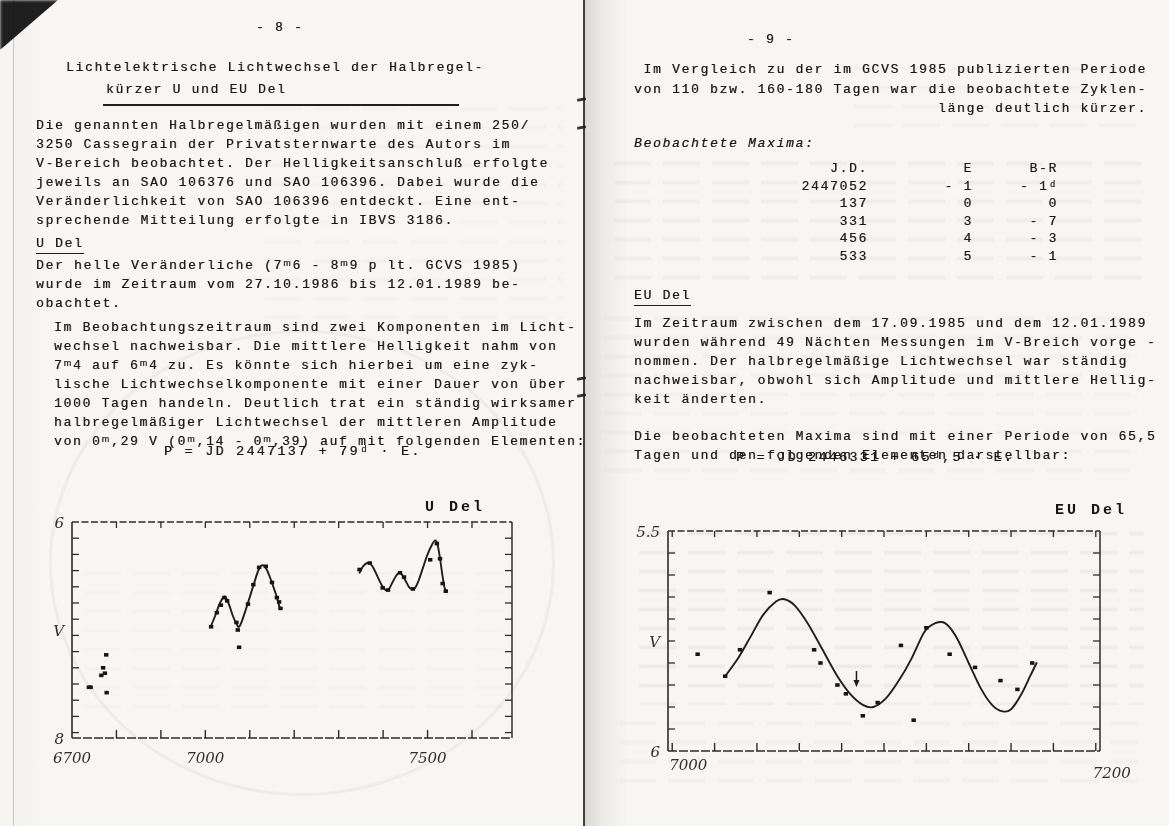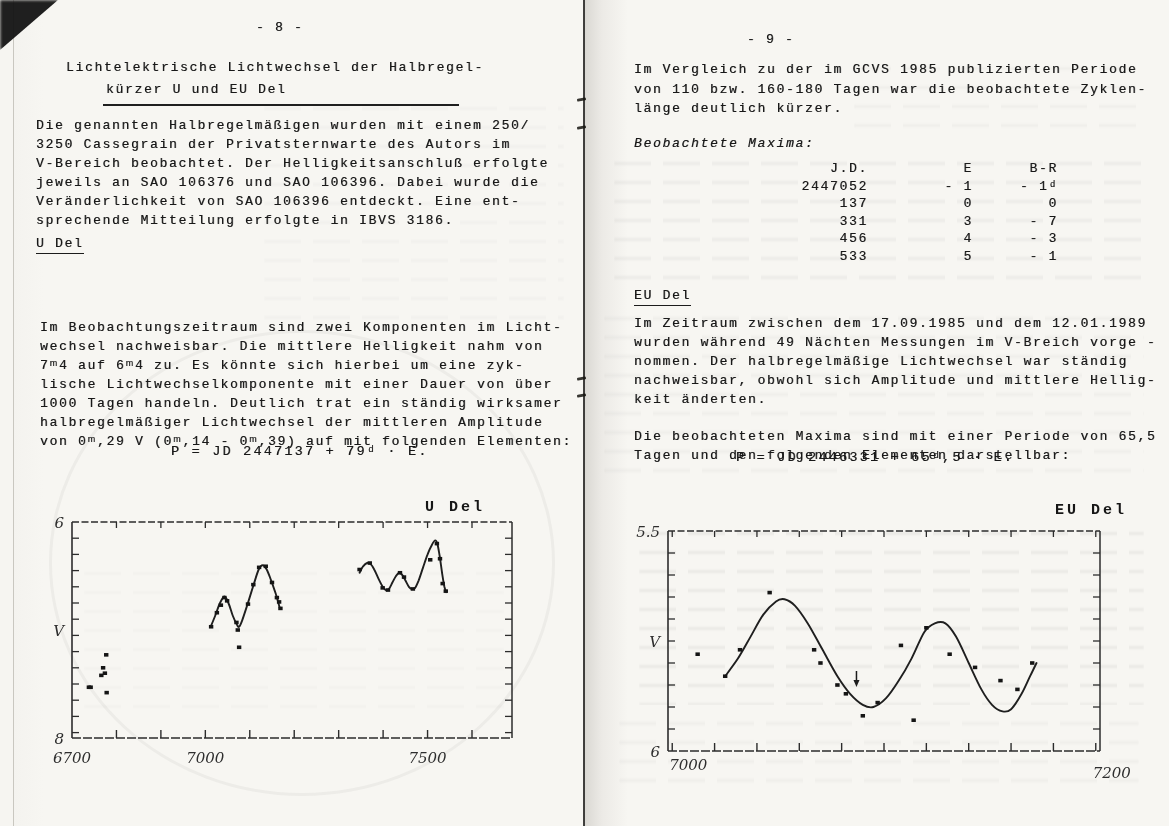--- a/index.html
+++ b/index.html
@@ -10,21 +10,21 @@
     color:#181818;
   }
   .page{position:absolute;top:0;height:826px;}
   #page-left{left:13px;width:570px;background:linear-gradient(90deg,#f4f3ef 0,#f7f6f2 30px,#f7f6f2 100%);border-left:1px solid #c9c7c0;}
   #page-right{left:584px;width:585px;background:linear-gradient(90deg,#d9d7d2 0,#eceae6 18px,#f7f6f2 44px,#f7f6f2 100%);}
   .abs{position:absolute;}
   .tw{
     font-size:13px;line-height:19px;letter-spacing:1.7px;white-space:pre;
     text-shadow:0.4px 0.3px 0.4px rgba(25,25,25,0.55);
   }
-  .tw-tight{line-height:19.5px;}
+  .tw-tight{line-height:19.5px;text-align:right;}
   .heading{font-size:13px;letter-spacing:1.7px;text-shadow:0.4px 0.3px 0.4px rgba(25,25,25,0.55);}
   .u{border-bottom:1.6px solid #1c1c1c;padding-bottom:2px;display:inline-block;}
   .title-underline{border-bottom:2px solid #1f1f1f;height:0;}
   .formula{font-size:13.5px;letter-spacing:2.2px;white-space:pre;text-shadow:0.4px 0.3px 0.4px rgba(25,25,25,0.55);}
   
   .maxima-table{display:grid;grid-template-columns:180px 105px 85px;font-size:13px;letter-spacing:1.7px;line-height:17.6px;text-shadow:0.4px 0.3px 0.4px rgba(25,25,25,0.5);}
   .maxima-table .cell{text-align:right;white-space:pre;}
   .maxima-table .hdr{}
   
   .bleed{
@@ -58,29 +58,32 @@
 
     <div class="abs tw" style="left:22px;top:116px;">Die genannten Halbregelmäßigen wurden mit einem 250/
 3250 Cassegrain der Privatsternwarte des Autors im
 V-Bereich beobachtet. Der Helligkeitsanschluß erfolgte
 jeweils an SAO 106376 und SAO 106396. Dabei wurde die
 Veränderlichkeit von SAO 106396 entdeckt. Eine ent-
 sprechende Mitteilung erfolgte in IBVS 3186.</div>
 
     <div class="abs heading" style="left:22px;top:236px;"><span class="u">U Del</span></div>
 
-    <div class="abs tw" style="left:26px;top:318px;">Im Beobachtungszeitraum sind zwei Komponenten im Licht-
+    <div class="abs tw" style="left:22px;top:256px;">Der helle Veränderliche (7ᵐ6 - 8ᵐ9 p lt. GCVS 1985)
+wurde im Zeitraum vom 27.10.1986 bis 12.01.1989 be-
+obachtet.</div>
+    <div class="abs tw" style="left:40px;top:318px;">Im Beobachtungszeitraum sind zwei Komponenten im Licht-
 wechsel nachweisbar. Die mittlere Helligkeit nahm von
 7ᵐ4 auf 6ᵐ4 zu. Es könnte sich hierbei um eine zyk-
 lische Lichtwechselkomponente mit einer Dauer von über
 1000 Tagen handeln. Deutlich trat ein ständig wirksamer
 halbregelmäßiger Lichtwechsel der mittleren Amplitude
 von 0ᵐ,29 V (0ᵐ,14 - 0ᵐ,39) auf mit folgenden Elementen:</div>
 
-    <div class="abs formula" style="left:157px;top:444px;text-align:right;">P = JD 2447137 + 79ᵈ · E.</div>
+    <div class="abs formula" style="left:150px;top:444px;text-align:right;">P = JD 2447137 + 79ᵈ · E.</div>
 
     <div class="bleed" style="left:250px;top:95px;width:300px;height:235px;opacity:.07;"></div>
     <div class="bleed" style="left:70px;top:560px;width:420px;height:160px;opacity:.05;"></div>
     <div class="ghost-circle" style="left:35px;top:330px;width:500px;height:460px;"></div>
   </div>
 
   <div id="page-right" class="page">
     <div class="abs heading" style="left:163px;top:32px;">- 9 -</div>
 
     <div class="abs tw tw-tight" style="left:50px;top:60px;">Im Vergleich zu der im GCVS 1985 publizierten Periode

